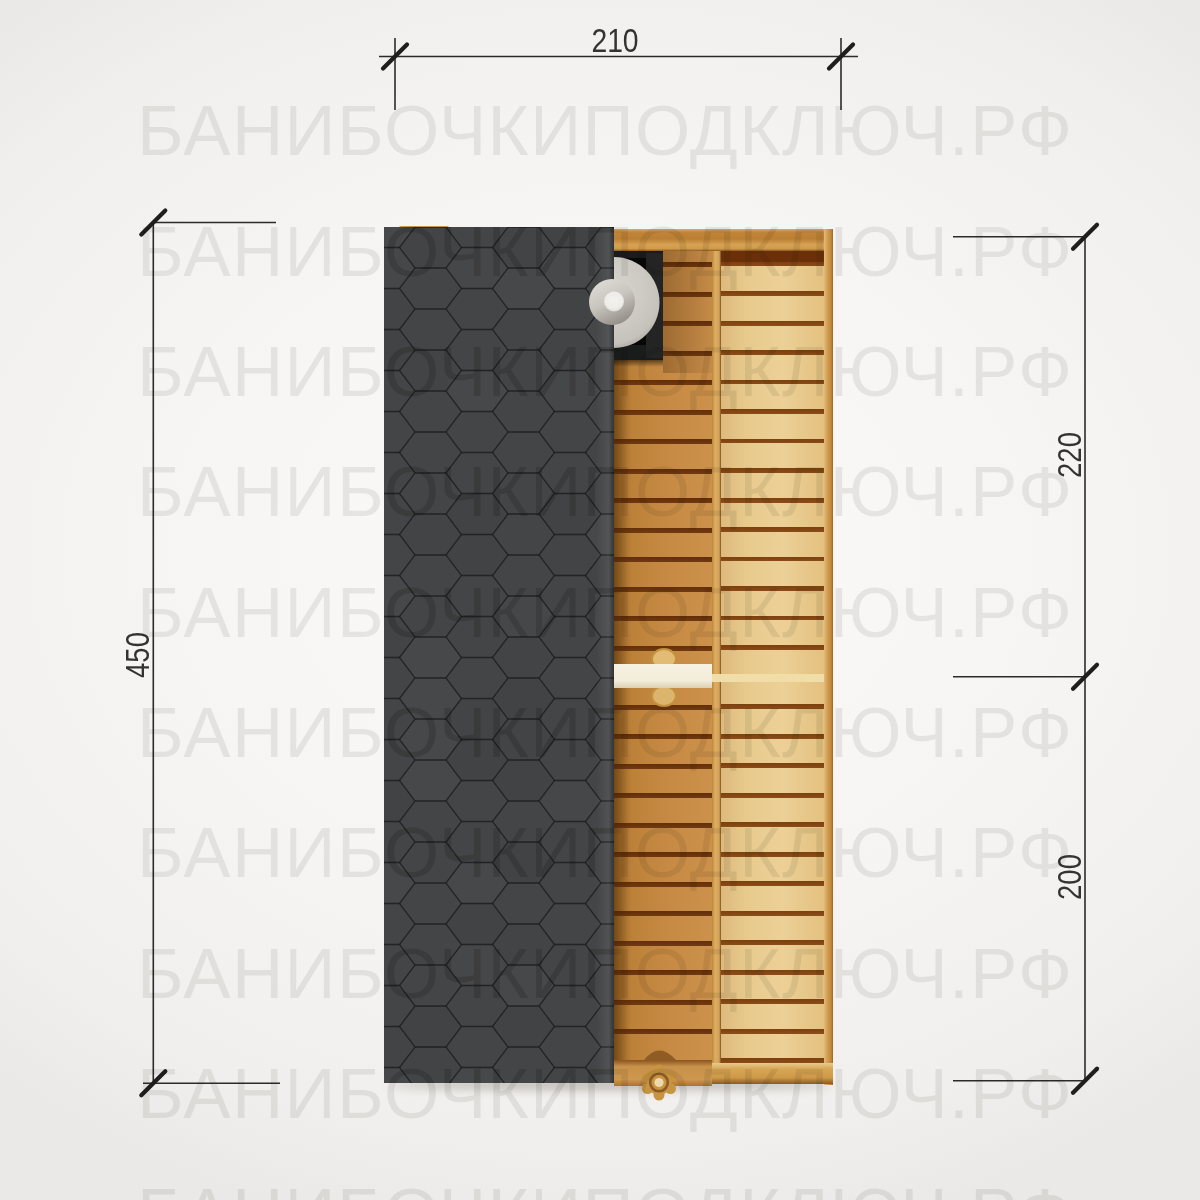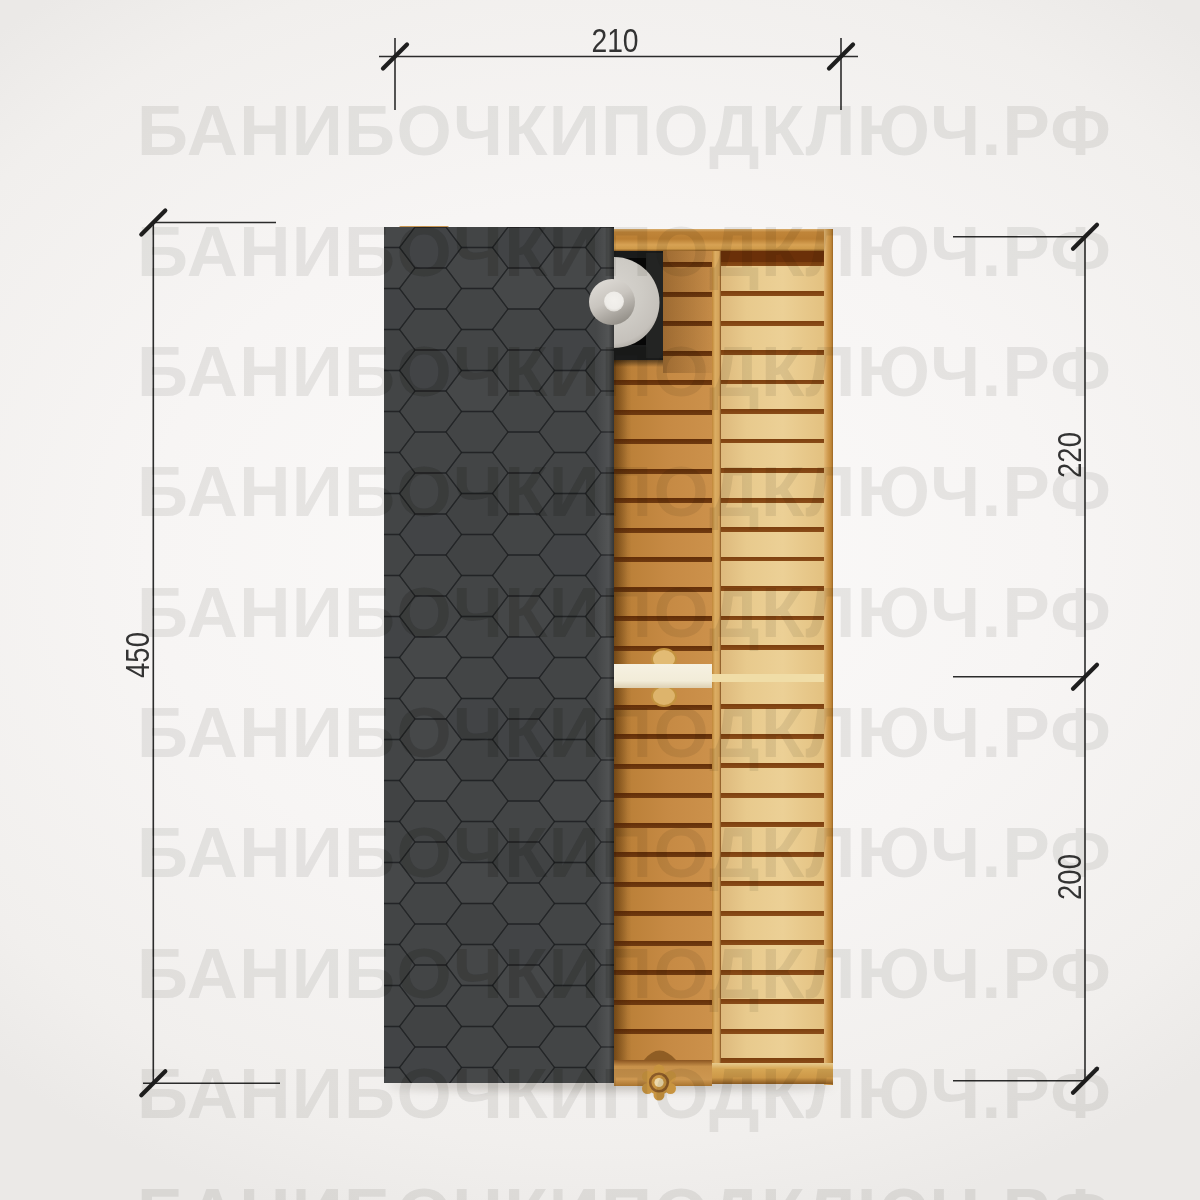--- a/index.html
+++ b/index.html
@@ -1,21 +1,21 @@
 <!DOCTYPE html>
 <html><head>
 <meta charset="utf-8">
 <style>
 html,body{margin:0;padding:0}
 #canvas{position:relative;width:1200px;height:1200px;overflow:hidden;
   background:radial-gradient(ellipse 900px 700px at 50% 46%, #fbfaf9 0%, #f7f5f4 50%, #f1efed 85%, #ebe9e7 100%);
   font-family:"Liberation Sans", sans-serif;}
 .abs{position:absolute}
 .wm{position:absolute;left:137px;white-space:nowrap;color:rgba(10,8,6,0.078);
-  font-size:71px;font-weight:700;letter-spacing:1.3px;line-height:71px}
+  font-size:71px;font-weight:400;letter-spacing:1.3px;line-height:71px}
 </style>
 </head>
 <body>
 <div id="canvas">
 
 <div class="abs" style="left:388px;top:1080px;width:444px;height:10px;background:rgba(90,80,70,0.35);border-radius:50%;filter:blur(5px)"></div>
 
 <div class="abs" style="left:399px;top:226px;width:50px;height:3px;background:#c79550;border-radius:2px"></div>
 
 <div class="abs" id="roof" style="left:384px;top:227px;width:230px;height:856px;overflow:hidden">

